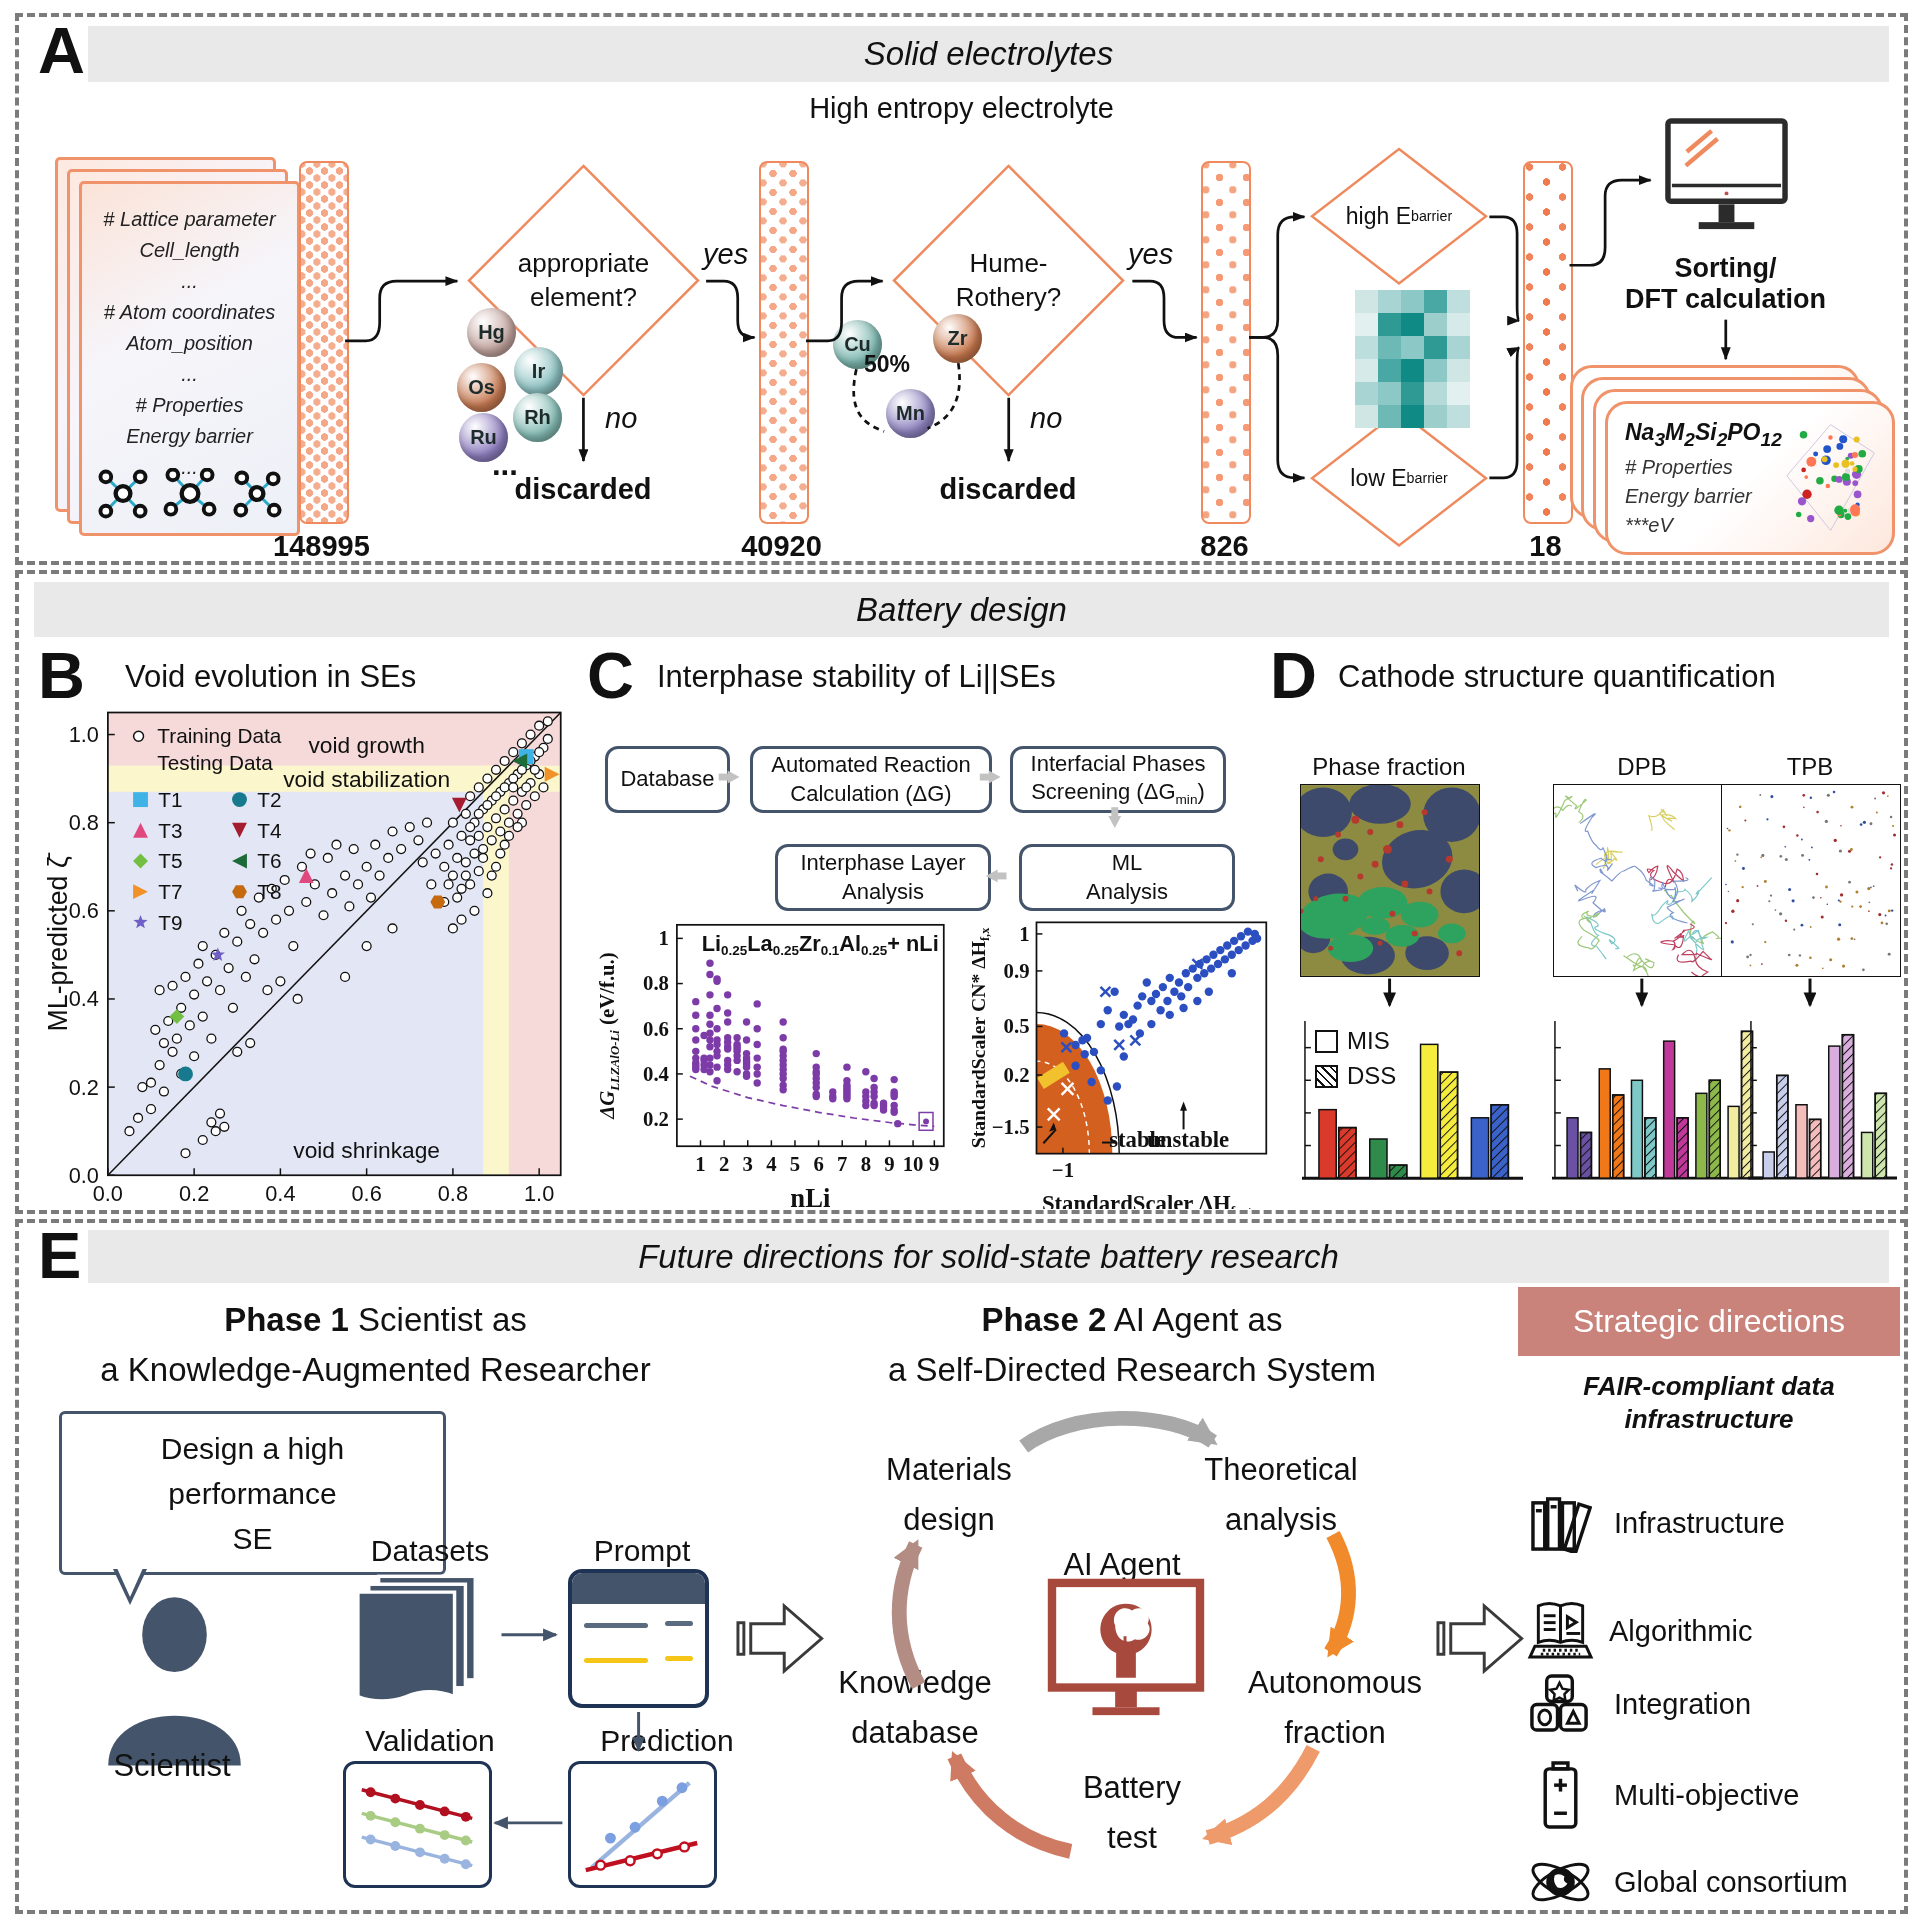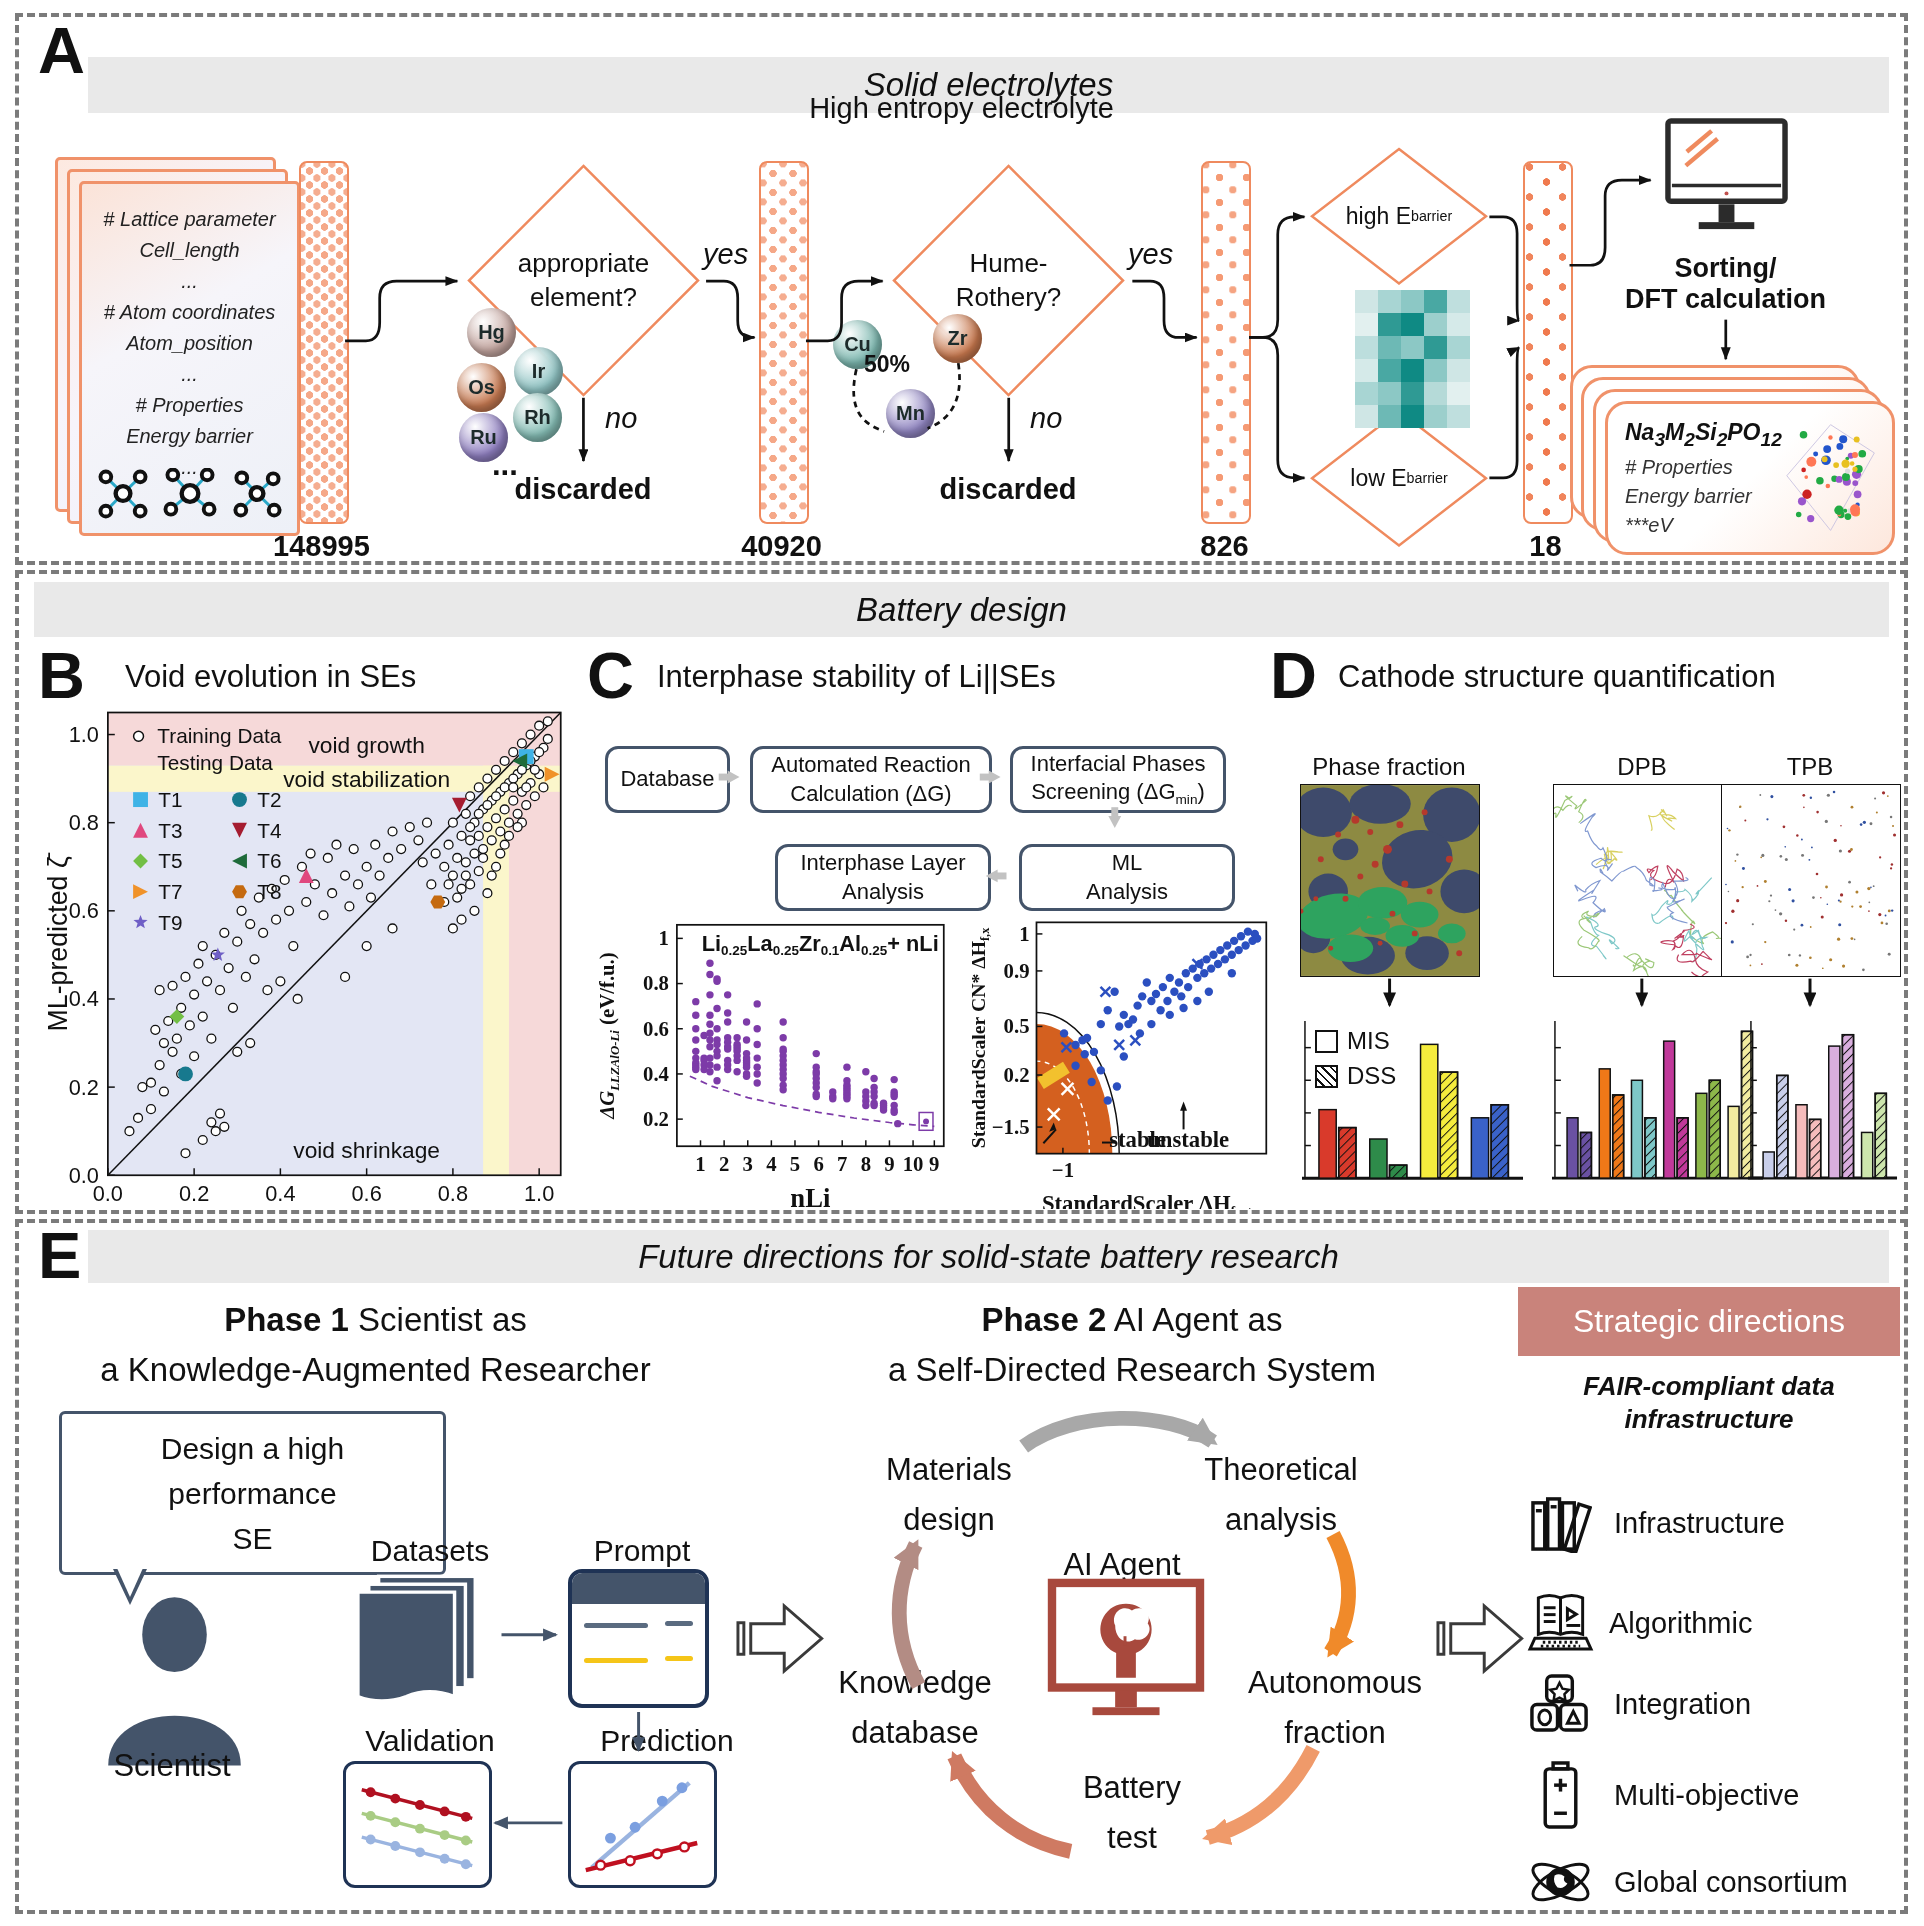--- a/index.html
+++ b/index.html
@@ -60,21 +60,21 @@
   .sitem{position:absolute;display:flex;align-items:center;gap:17px;}
   .sicon{width:74px;display:flex;justify-content:center;}
   .sitem .slab{font-size:29px;}
   .cyc{position:absolute;text-align:center;font-size:31px;line-height:1.6;}
 </style>
 </head>
 <body>
 
 <div class="sec" id="secA">
   <div class="plabel" style="left:19px;top:1px;">A</div>
-  <div class="hdr" style="left:69px;right:15px;top:9px;height:56px;margin-top:31px;">
+  <div class="hdr" style="left:69px;right:15px;top:9px;height:56px;">
     <span>Solid electrolytes</span>
   </div>
   <div class="ab ctr" style="left:0;right:0;top:75px;font-size:29px;">High entropy electrolyte</div>
 
   <div>
     <div class="card" style="left:36px;top:140px;"></div>
     <div class="card" style="left:48px;top:152px;"></div>
     <div class="card front" style="left:60px;top:164px;">
       <div class="cardtxt">
         <div># Lattice parameter</div>
@@ -1385,21 +1385,21 @@
         <rect x="10" y="18" width="24" height="94"></rect>
           <rect x="40" y="10" width="24" height="102"></rect>
           <rect x="70" y="18" width="24" height="94"></rect>
         <rect x="88" y="22" width="24" height="96" transform="rotate(18 100 70)"></rect>
         <line x1="16" y1="34" x2="28" y2="34"></line>
           <line x1="46" y1="26" x2="58" y2="26"></line>
       </svg>
     </span>
     <span class="slab">Infrastructure</span>
   </div>
-  <div class="sitem" style="left:1504px;top:368px;gap:12px;">
+  <div class="sitem" style="left:1504px;top:376px;gap:12px;">
     <span class="sicon">
       <svg width="69" height="64" viewBox="0 0 140 130" fill="none" stroke="#111" stroke-width="6">
         <path d="M25,14 q22,-10 45,0 q23,-10 45,0 v74 q-22,-8 -45,0 q-23,-8 -45,0 Z"></path>
           <line x1="70" y1="14" x2="70" y2="88"></line>
         <line x1="36" y1="34" x2="60" y2="34"></line>
           <line x1="36" y1="48" x2="60" y2="48"></line>
           <line x1="36" y1="62" x2="60" y2="62"></line>
         <polygon points="84,36 84,58 102,47"></polygon>
           <line x1="82" y1="70" x2="110" y2="70"></line>
         <path d="M18,96 h104 l10,22 h-124 Z"></path>

